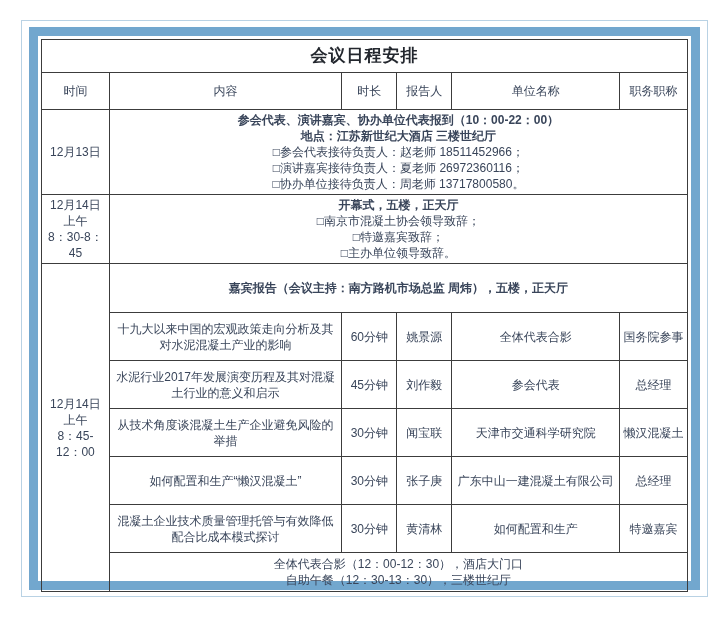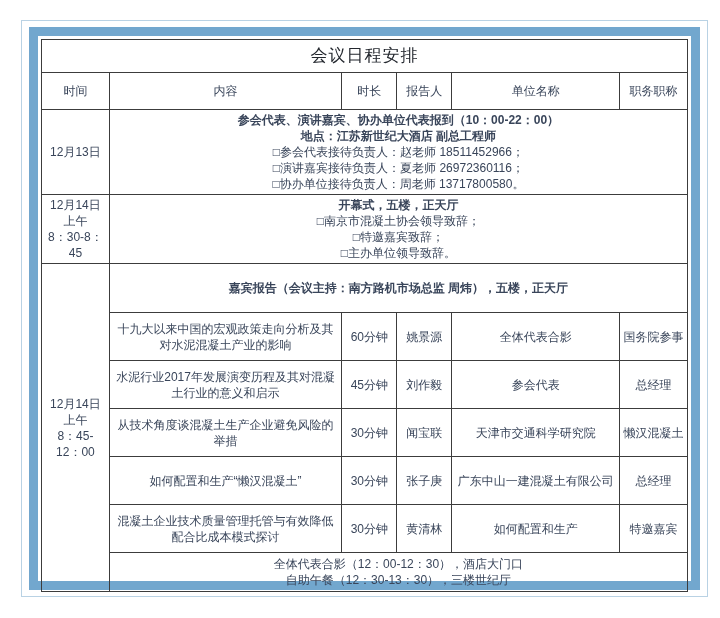--- a/index.html
+++ b/index.html
@@ -29,21 +29,21 @@
     overflow:hidden;
   }
   .col-time{width:10.5%;}
   .col-content{width:36%;}
   .col-duration{width:8.5%;}
   .col-speaker{width:8.5%;}
   .col-org{width:26%;}
   .col-position{width:10.5%;}
 
   td.title-cell{
-    height:30px;font-size:17px;font-weight:normal;color:#23272e;
+    height:30px;font-size:17px;font-weight:bold;color:#23272e;
     letter-spacing:1px;
     margin-top:6px;
   }
   tr.header-row td{height:34px;}
   td.reg-cell{height:82px;}
   td.open-cell{height:66px;}
   .bold{font-weight:bold;}
   td.guest-header-cell{
     height:46px;vertical-align:bottom;font-weight:bold;
     padding-bottom:1px;
@@ -79,21 +79,21 @@
         <td>时长</td>
         <td>报告人</td>
         <td>单位名称</td>
         <td>职务职称</td>
       </tr>
 
       <tr>
         <td>12月13日</td>
         <td colspan="5" class="reg-cell">
           <span class="line bold">参会代表、演讲嘉宾、协办单位代表报到（10：00-22：00）</span>
-          <span class="line bold">地点：江苏新世纪大酒店 副总工程师</span>
+          <span class="line bold">地点：江苏新世纪大酒店 三楼世纪厅</span>
           <span class="line">□参会代表接待负责人：赵老师 18511452966；</span>
           <span class="line">□演讲嘉宾接待负责人：夏老师 26972360116；</span>
           <span class="line">□协办单位接待负责人：周老师 13717800580。</span>
         </td>
       </tr>
 
       <tr>
         <td>
           <span class="line">12月14日</span>
           <span class="line">上午</span>

